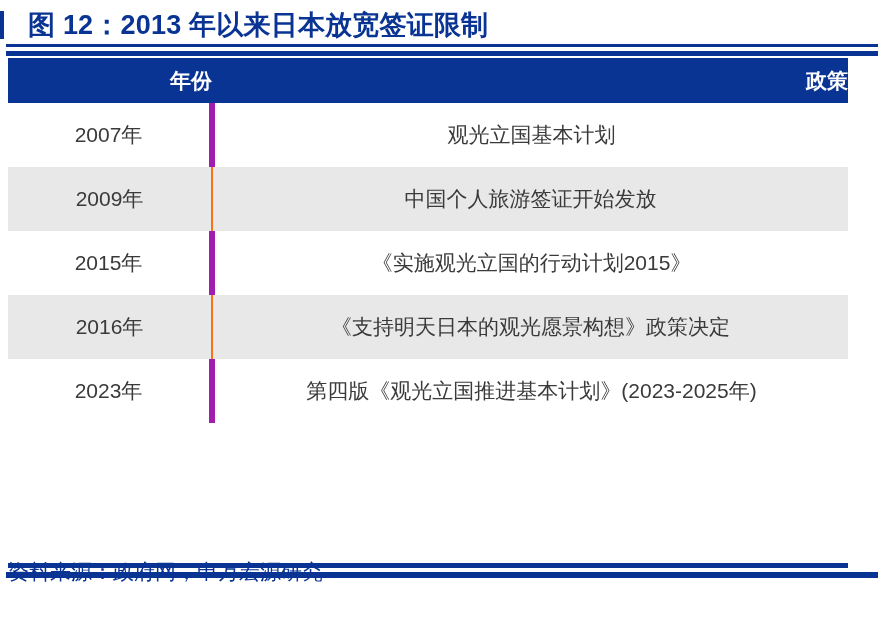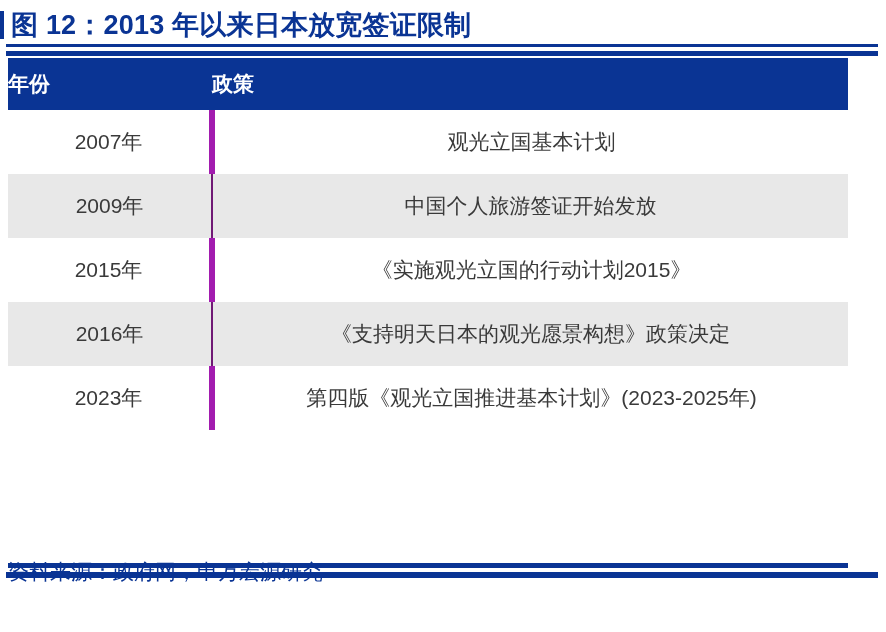--- a/index.html
+++ b/index.html
@@ -31,20 +31,21 @@
     flex: 0 0 auto;
   }
   .title-text {
     font-size: 27px;
     font-weight: bold;
     color: #0A3494;
     letter-spacing: 0.2px;
     line-height: 1;
     padding-left: 7px;
     white-space: nowrap;
+    margin-left: 17px;
   }
 
   
   .rule {
     position: absolute;
     background: #0A3494;
   }
   .rule-top-thin {
     left: 6px;
     top: 44px;
@@ -80,22 +81,22 @@
     table-layout: fixed;
   }
   .policy-table col.col-year  { width: 204px; }
   .policy-table col.col-policy { width: 636px; }
 
   .policy-table thead th {
     background: #0A3494;
     color: #ffffff;
     font-size: 21px;
     font-weight: bold;
-    height: 52px;
-    text-align: left;
+    height: 45px;
+    text-align: right;
     vertical-align: middle;
     padding: 0;
     border: none;
   }
 
   .policy-table tbody td {
     height: 64px;
     font-size: 21px;
     color: #3A3A3A;
     text-align: center;
@@ -104,21 +105,21 @@
     border: none;
     background: #ffffff;
     font-weight: normal;
     white-space: nowrap;
   }
   .policy-table tbody tr.row-shaded td {
     background: #E8E8E8;
   }
   
   .policy-table tbody td.cell-year {
-    border-right: 2px solid #701a75;
+    border-right: 2px solid #f97316;
   }
   .policy-table tbody tr.row-plain td.cell-year {
     border-right: 6px solid #a21caf;
   }
 
   
   .source-note {
     position: absolute;
     left: 8px;
     top: 559px;

